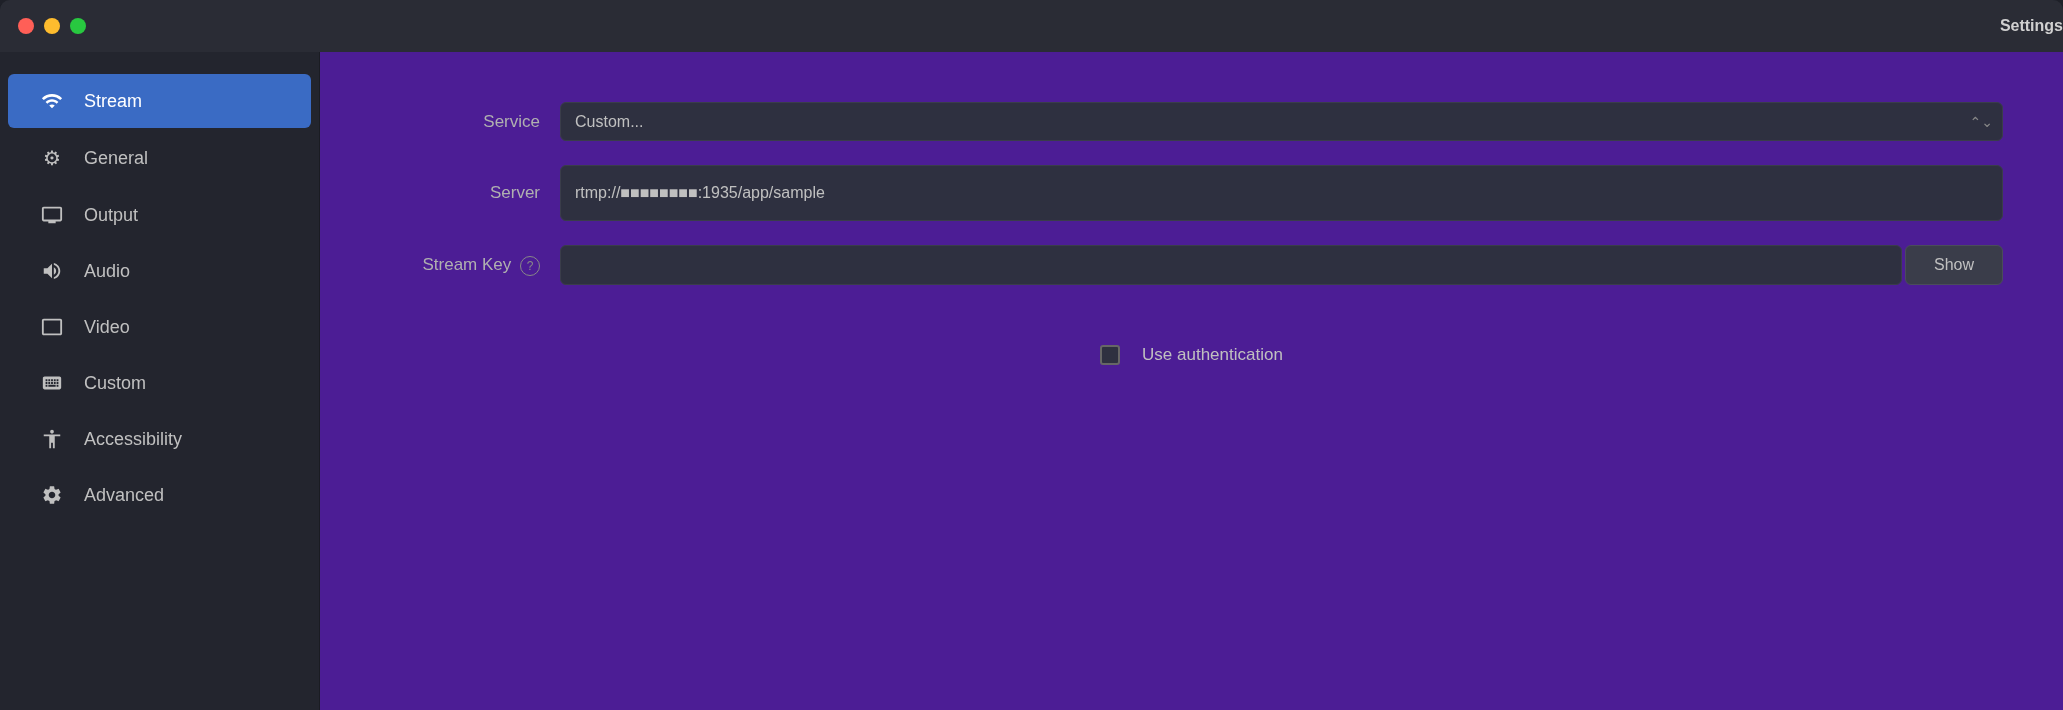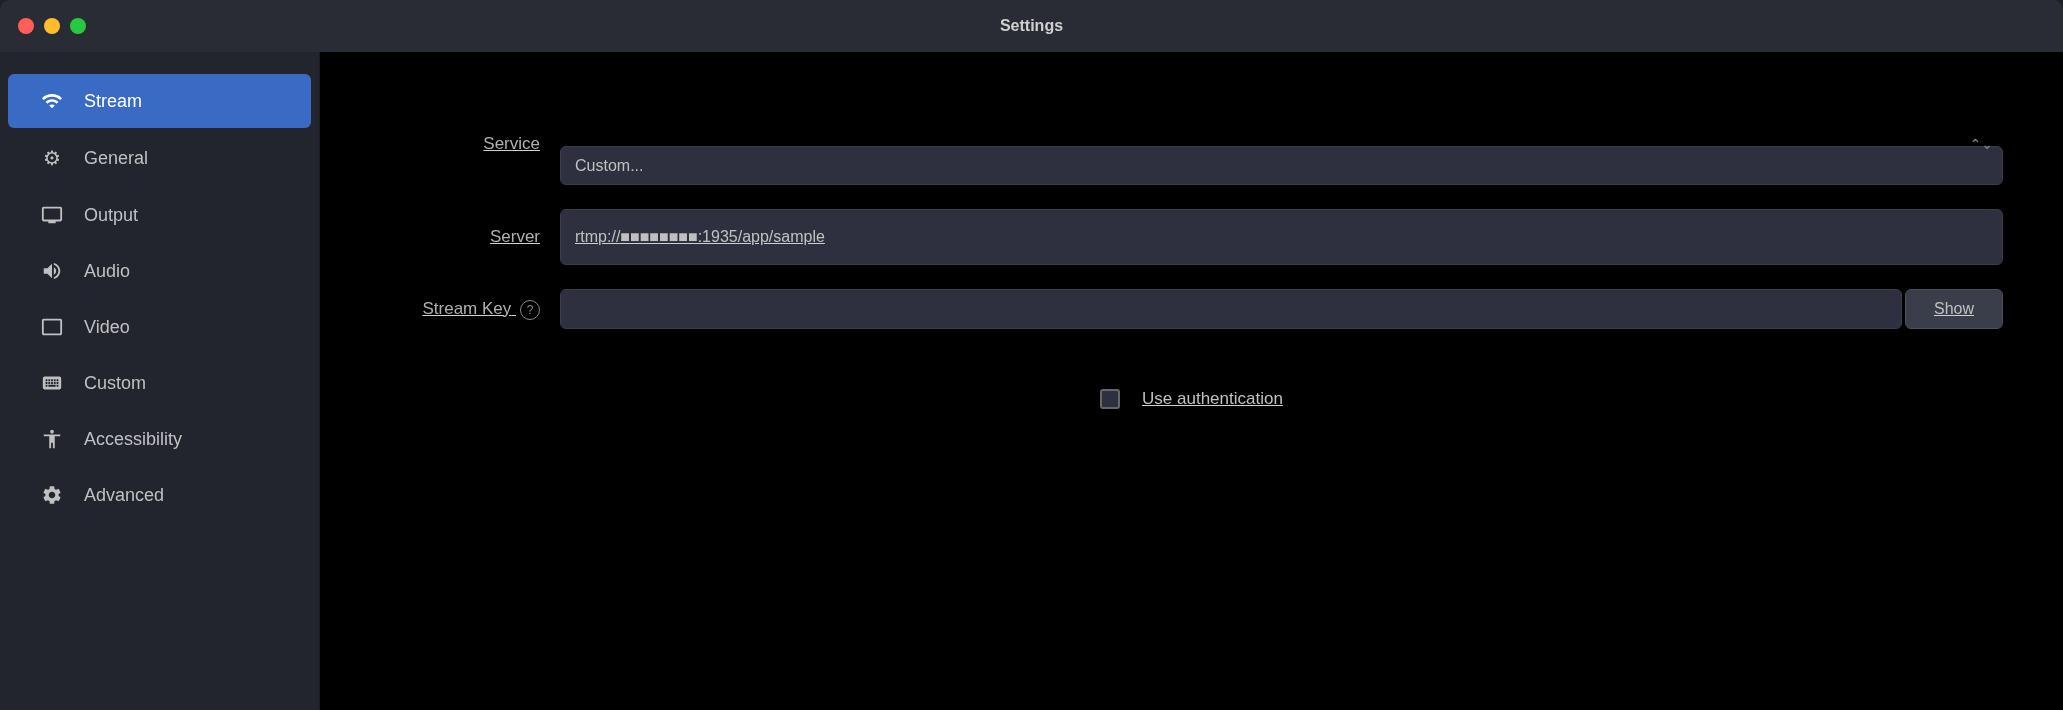--- a/index.html
+++ b/index.html
@@ -20,21 +20,21 @@
       border-radius: 10px;
       display: flex;
       flex-direction: column;
     }
 
     .titlebar {
       height: 52px;
       background: #2a2c35;
       display: flex;
       align-items: center;
-      justify-content: center;
+      justify-content: flex-end;
       position: relative;
       border-radius: 10px 10px 0 0;
       flex-shrink: 0;
     }
 
     .traffic-lights {
       position: absolute;
       left: 18px;
       display: flex;
       gap: 10px;
@@ -99,22 +99,21 @@
 
     .sidebar-item .label {
       font-size: 18px;
       font-weight: 500;
     }
 
     
     .content {
       flex: 1;
       padding: 50px 60px;
-      background: #000000;
-      text-decoration: underline;
+      background: #4c1d95;
     }
 
     .form-row {
       display: flex;
       align-items: center;
       margin-bottom: 24px;
     }
 
     .form-label {
       width: 160px;
@@ -140,21 +139,20 @@
     .form-select {
       width: 100%;
       background: #2e3040;
       border: 1px solid #3a3d4a;
       color: #c0c0c0;
       padding: 10px 14px;
       font-size: 16px;
       border-radius: 6px;
       appearance: none;
       cursor: pointer;
-      margin-top: 44px;
     }
 
     .select-arrow {
       position: absolute;
       right: 10px;
       top: 50%;
       transform: translateY(-50%);
       color: #888;
       pointer-events: none;
       font-size: 14px;

